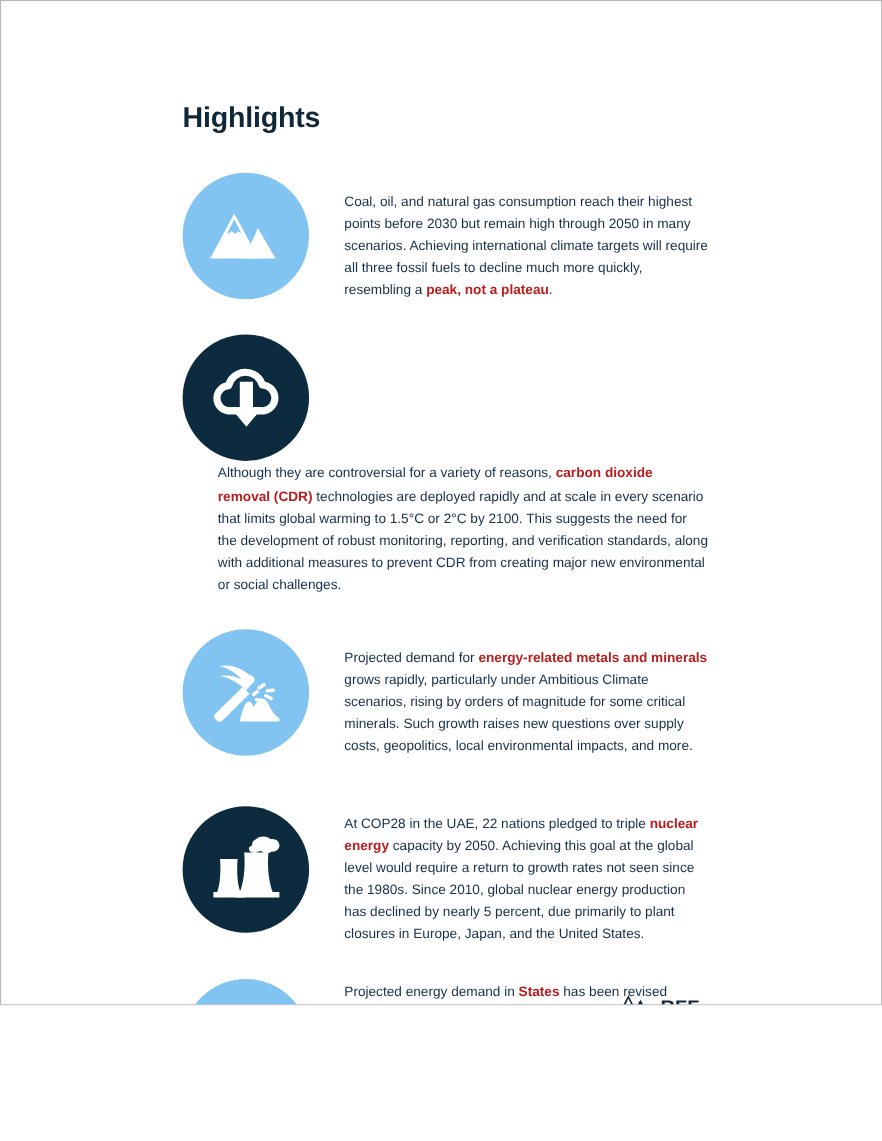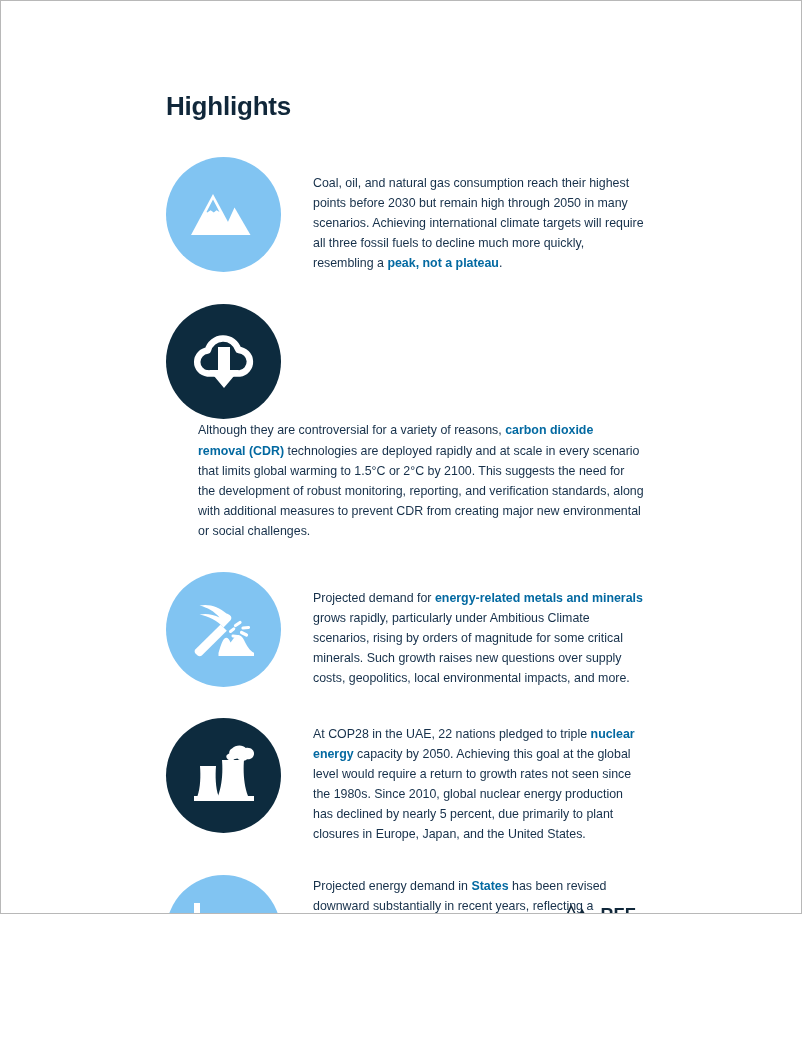--- a/index.html
+++ b/index.html
@@ -62,32 +62,32 @@
   .c-dark  { background: #0d2b3e; }
 
   .hl-text {
     flex: 1 1 auto;
     margin-left: 32px;
     font-size: 12.4px;
     line-height: 1.62;
     color: #16304a;
     padding-top: 16px;
   }
-  .hl-text b { font-weight: bold; color: #0369a1; }
+  .hl-text b { font-weight: bold; color: #b91c1c; }
 
   
   .row-1 .hl-text { padding-top: 16px; }
   .row-2 .hl-text { padding-top: 1px; }
   .row-3 .hl-text { padding-top: 16px; }
   .row-4 .hl-text { padding-top: 6px; }
   .row-5 .hl-text { padding-top: 1px; }
 
   .row-1 { margin-bottom: 31px; }
   .row-2 { margin-bottom: 31px; flex-direction: column; }
-  .row-3 { margin-bottom: 29px; }
+  .row-3 { margin-bottom: 44px; }
   .row-4 { margin-bottom: 31px; }
   .row-5 { margin-bottom: 0; }
 
   .brand {
     position: absolute;
     right: 165px;
     top: 901px;
     display: flex;
     align-items: center;
     gap: 9px;

